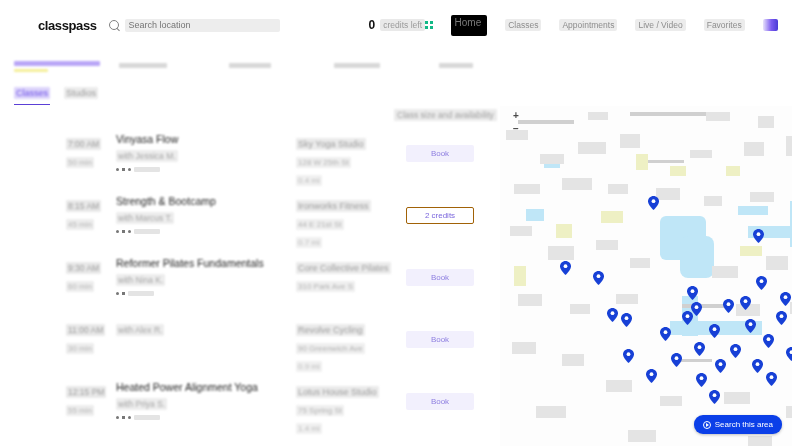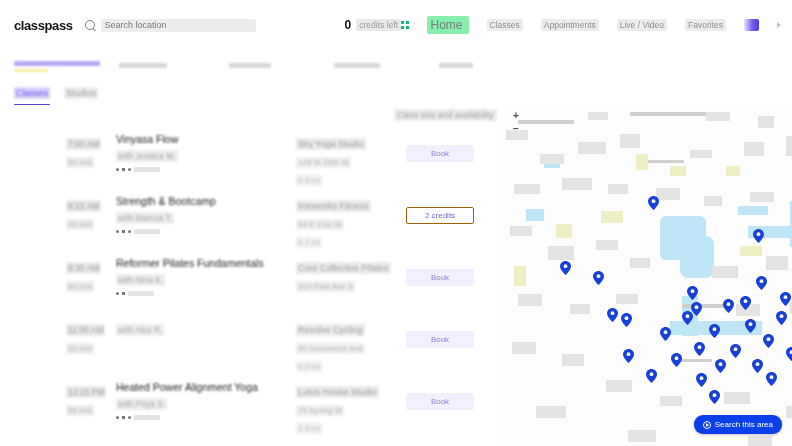--- a/index.html
+++ b/index.html
@@ -15,21 +15,21 @@
   
   .header {
     height: 50px; flex: 0 0 50px;
     display: flex; align-items: center;
     padding: 0 14px;
     background: #fff;
     position: relative;
   }
   .logo {
     font-size: 13px; font-weight: 700; letter-spacing: -0.4px;
-    color: #111; filter: blur(0.35px); white-space: nowrap;
+    color: #111; filter: blur(0.35px); white-space: nowrap; margin-left: 24px;
   }
   .search-wrap {
     display: flex; align-items: center; gap: 5px;
     margin-left: 12px; min-width: 190px;
   }
   .mag {
     width: 11px; height: 11px; flex: 0 0 11px;
     position: relative; opacity: .75;
   }
   .mag::before {
@@ -57,22 +57,22 @@
     padding: 1px 3px; border-radius: 2px; filter: blur(0.7px); white-space: nowrap;
   }
   .nav { display: flex; align-items: center; gap: 18px; margin-left: auto; }
   .nav-item {
     font-size: 8.5px; color: #8d8d8d; white-space: nowrap;
     filter: blur(0.75px); background: #ececec; padding: 1px 3px; border-radius: 2px;
   }
   .nav-grid { display: grid; grid-template-columns: 3px 3px; grid-gap: 1.5px; }
   .nav-grid i { width: 3px; height: 3px; background: #12b886; display: block; }
   .nav-pill {
-    background: #86efac; color: #7a7a7a; font-size: 12px;
-    padding: 2px 6px 2px 4px; border-radius: 2px; filter: blur(0.6px);
+    background: #000000; color: #7a7a7a; font-size: 10px;
+    padding: 2px 6px 8px 4px; border-radius: 2px; filter: blur(0.6px);
   }
   .avatar {
     width: 15px; height: 12px; border-radius: 2px;
     background: linear-gradient(90deg,#e8e3fb 0%, #7c5cf0 55%, #4a3ad6 100%);
     filter: blur(0.5px);
   }
   .chev {
     width: 0; height: 0; border-left: 4px solid #9a9a9a;
     border-top: 3px solid transparent; border-bottom: 3px solid transparent;
     opacity: .6;

